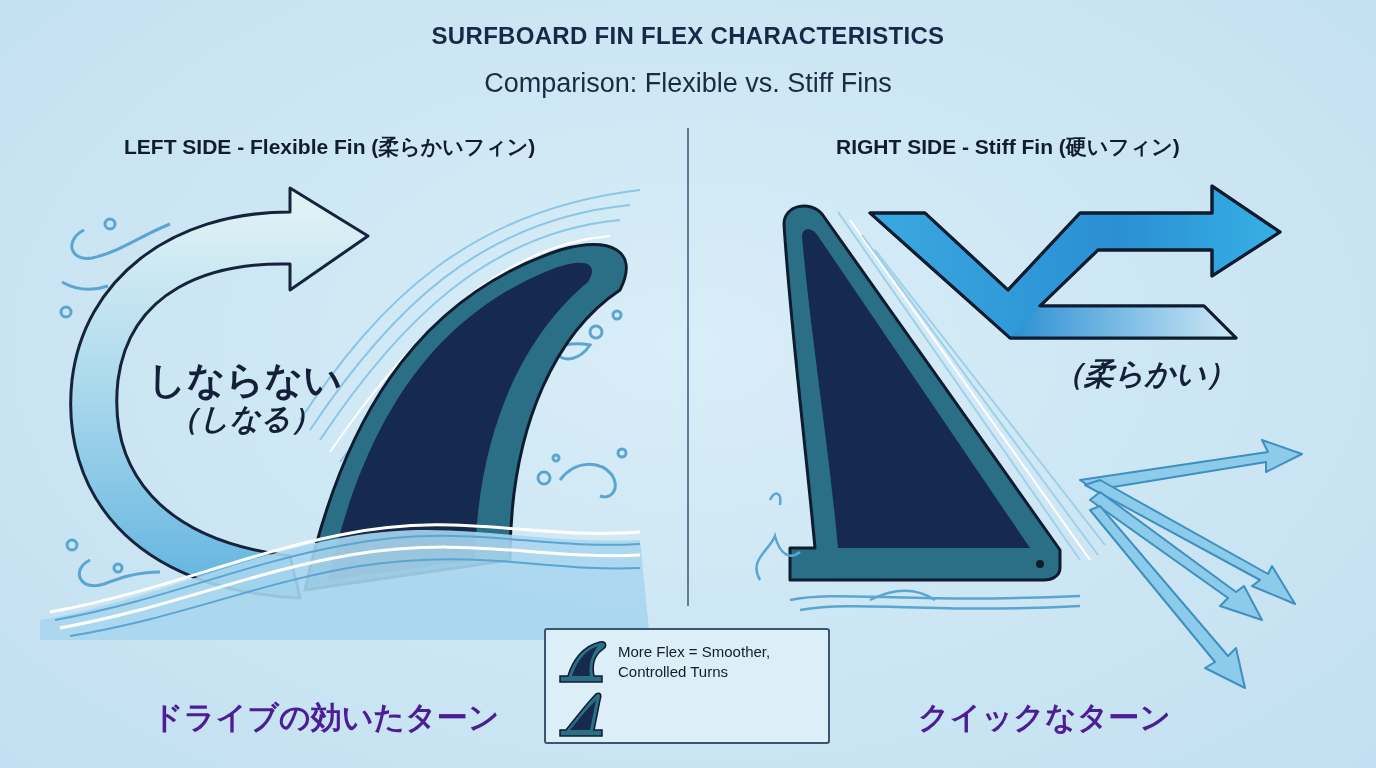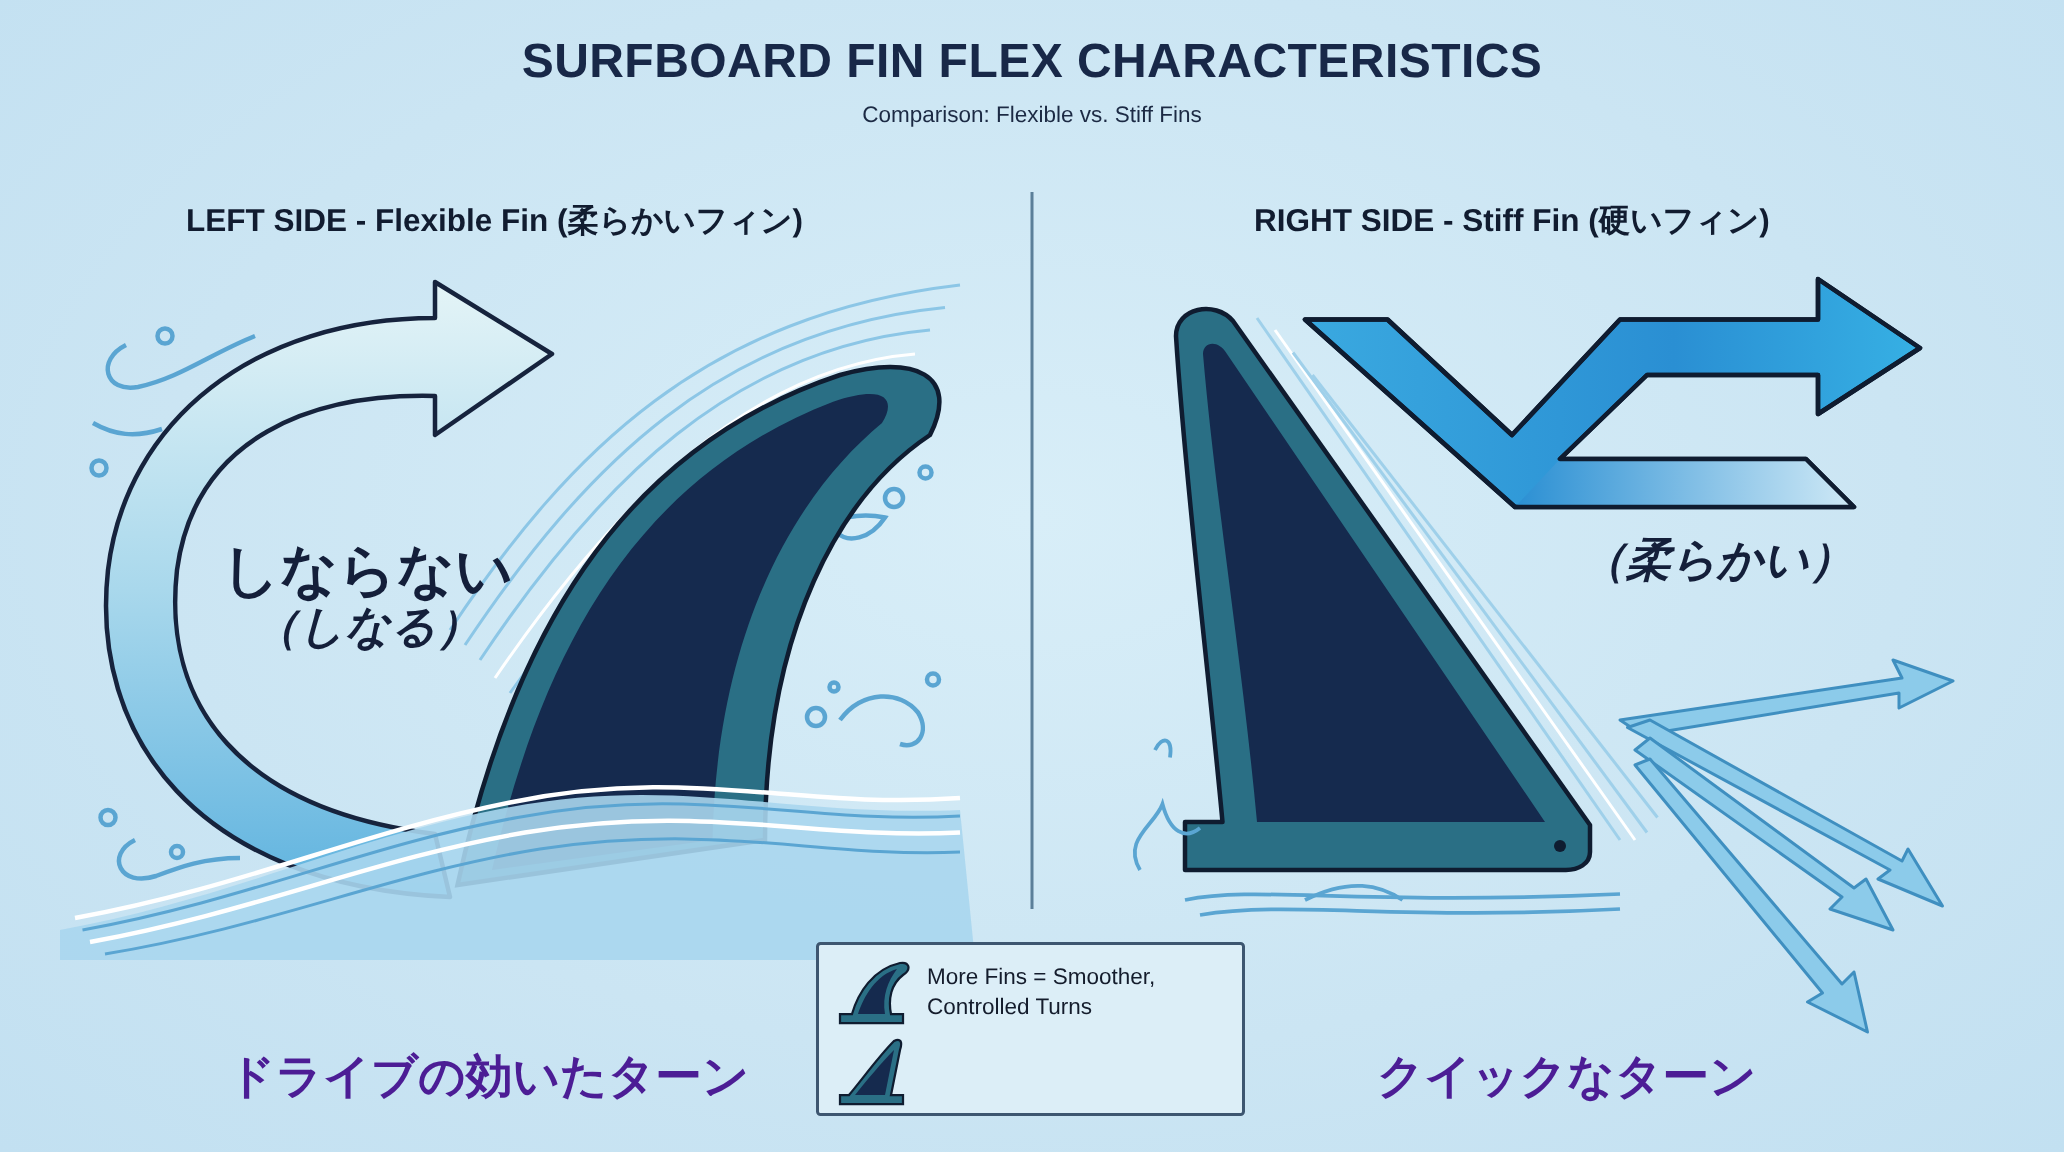--- a/index.html
+++ b/index.html
@@ -8,26 +8,26 @@
     background: #cfe7f4;
     font-family: "DejaVu Sans", "Liberation Sans", sans-serif;
     color: #14223d;
   }
   .bg {
     position: absolute; inset: 0;
     background: radial-gradient(ellipse at 50% 45%, #d8eef8 0%, #cbe5f3 60%, #c2e0f1 100%);
   }
   .title {
     position: absolute; top: 22px; left: 0; width: 1376px; text-align: center;
-    font-family: "Liberation Sans", sans-serif; font-weight: 700; font-size: 32px;
+    font-family: "Liberation Sans", sans-serif; font-weight: 700; font-size: 24px;
     letter-spacing: 0.3px; color: #182848;
   }
   .subtitle {
     position: absolute; top: 68px; left: 0; width: 1376px; text-align: center;
-    font-family: "Liberation Sans", sans-serif; font-size: 15px; color: #1c2a44;
+    font-family: "Liberation Sans", sans-serif; font-size: 27px; color: #1c2a44;
   }
   .side-heading {
     position: absolute; top: 133px;
     font-family: "Liberation Sans", "DejaVu Sans", sans-serif; font-weight: 700; font-size: 21px;
     color: #111c30;
   }
   .side-heading.left { left: 124px; }
   .side-heading.right { left: 836px; }
   .divider {
     position: absolute; left: 687px; top: 128px; width: 2px; height: 478px;
@@ -195,21 +195,21 @@
 <div class="bottom-jp left">ドライブの効いたターン</div>
 <div class="bottom-jp right">クイックなターン</div>
 
 <div class="legend">
   <div class="legend-item i1">
     <svg width="54" height="50" viewBox="0 0 54 50">
       <path d="M 4 44 L 4 38 L 12 38 C 16 24, 26 8, 44 4 C 50 3, 52 8, 46 12 C 38 18, 36 28, 38 38 L 46 38 L 46 44 Z" fill="#2a6f85" stroke="#0f1c30" stroke-width="1.5"></path>
       <path d="M 16 38 C 20 26, 28 12, 42 8 C 36 16, 32 26, 34 38 Z" fill="#152a4e"></path>
     </svg>
     <div class="legend-text">
-      <div>More Fins = Smoother,</div>
+      <div>More Flex = Smoother,</div>
       <div>Controlled Turns</div>
     </div>
   </div>
   <div class="legend-item i2">
     <svg width="54" height="50" viewBox="0 0 54 50">
       <path d="M 4 46 L 4 40 L 10 40 C 20 28, 30 14, 40 4 C 44 2, 46 4, 44 10 L 38 40 L 46 40 L 46 46 Z" fill="#2a6f85" stroke="#0f1c30" stroke-width="1.5"></path>
       <path d="M 14 40 C 22 30, 32 18, 40 10 L 34 40 Z" fill="#152a4e"></path>
     </svg>
   </div>
 </div>

